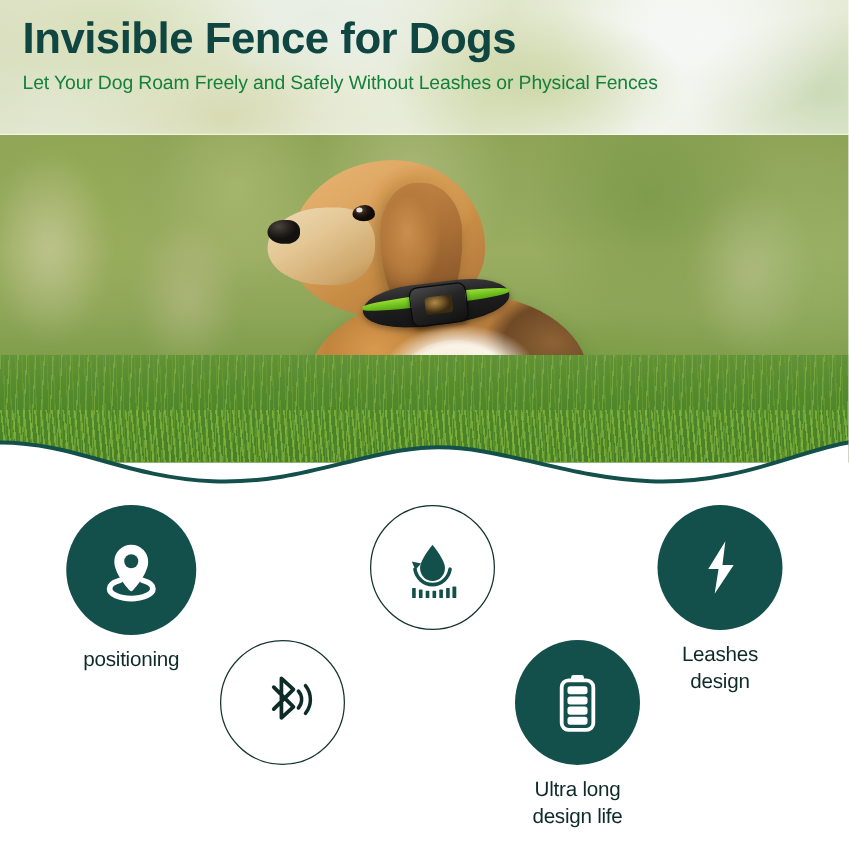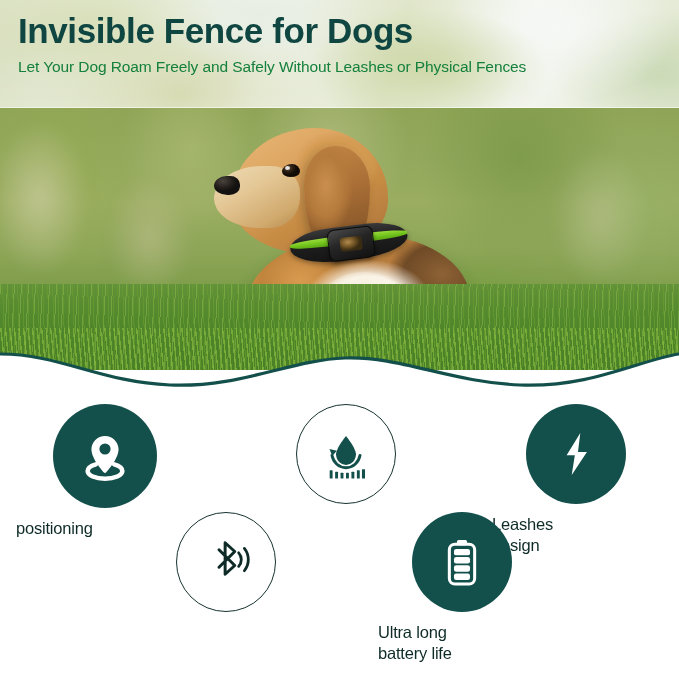--- a/index.html
+++ b/index.html
@@ -263,21 +263,21 @@
   .features {
     position: absolute;
     left: 0;
     top: 390px;
     width: 679px;
     height: 284px;
     background: #ffffff;
   }
   .feature {
     position: absolute;
-    text-align: left;
+    text-align: center;
   }
   .circle {
     position: relative;
     border-radius: 50%;
     display: flex;
     align-items: center;
     justify-content: center;
     margin: 0 auto;
   }
   .circle.filled {
@@ -407,17 +407,17 @@
           <rect x="17" y="11" width="30" height="47" rx="6.5" fill="none" stroke="#ffffff" stroke-width="3.6"></rect>
           <g fill="#ffffff">
             <rect x="22.5" y="16.5" width="19" height="7.6" rx="2.6"></rect>
             <rect x="22.5" y="26.2" width="19" height="7.6" rx="2.6"></rect>
             <rect x="22.5" y="35.9" width="19" height="7.6" rx="2.6"></rect>
             <rect x="22.5" y="45.6" width="19" height="7.6" rx="2.6"></rect>
           </g>
         </svg>
       </div>
       <div class="feat-label">Ultra long
-battery life</div>
+design life</div>
     </div>
 
   </div>
 </div>
 
 </body></html>

